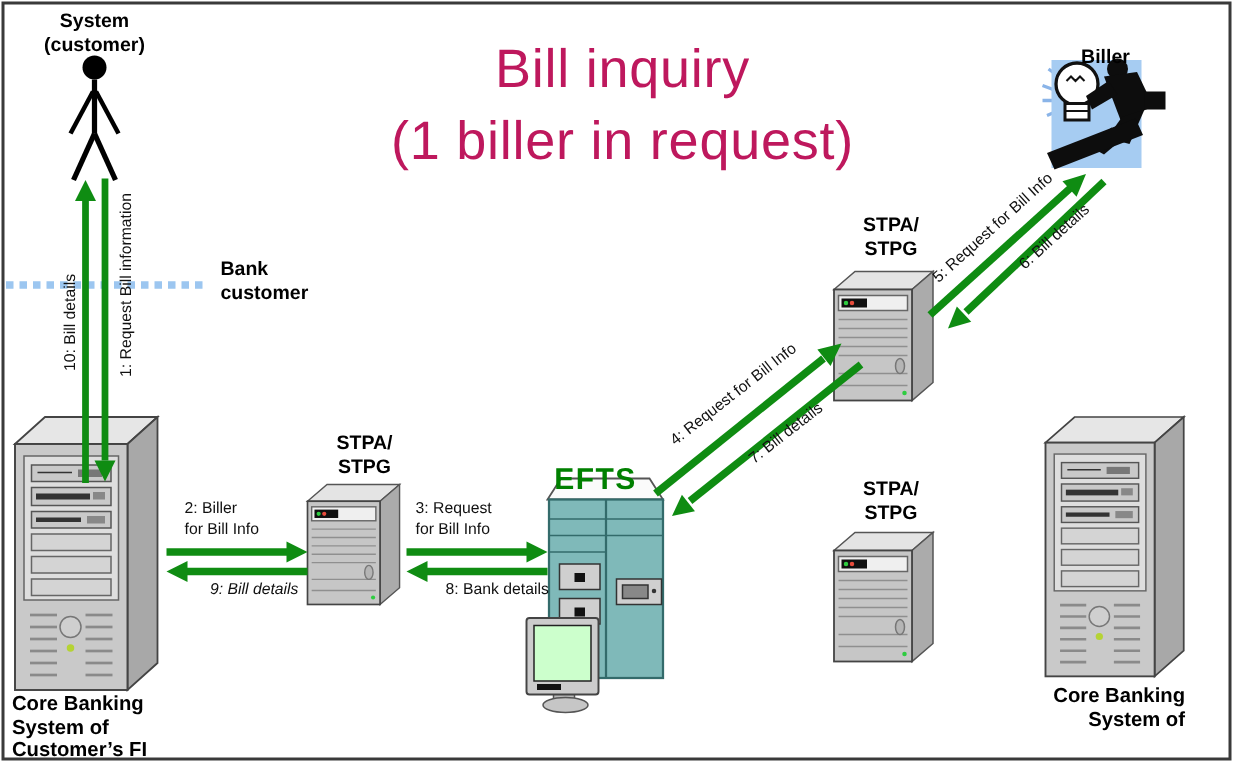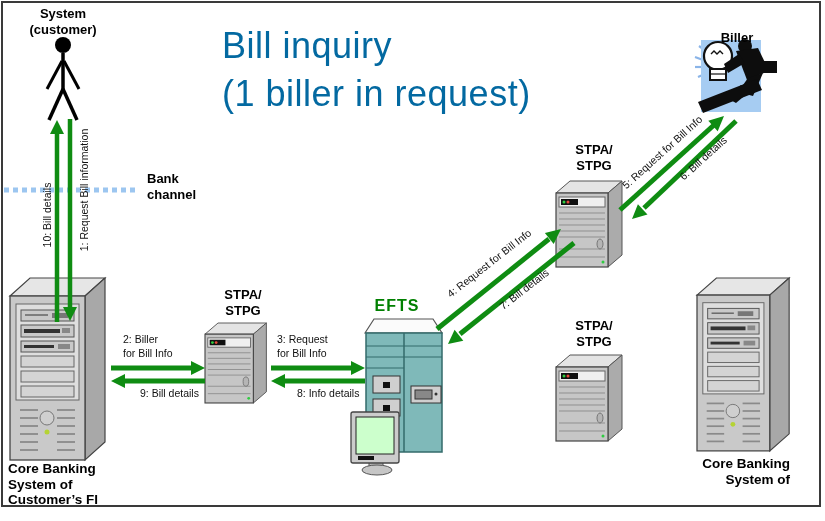--- a/index.html
+++ b/index.html
@@ -3,24 +3,24 @@
 <meta charset="utf-8">
 <style>
   html,body{margin:0;padding:0;background:#fff;}
   #canvas{position:relative;width:825px;height:521px;background:#ffffff;overflow:hidden;
           font-family:"Liberation Sans","DejaVu Sans",sans-serif;color:#111;}
   .frame{position:absolute;left:1px;top:1px;width:820px;height:506px;border:2px solid #3a3a3a;box-sizing:border-box;pointer-events:none;}
   svg{position:absolute;left:0;top:0;}
   .lbl{position:absolute;font-size:10.5px;line-height:14px;color:#111;}
   .lbl-b{position:absolute;font-weight:bold;font-size:13px;line-height:16px;color:#000;}
   .rot{white-space:nowrap;}
-  .title{position:absolute;left:222px;top:22px;width:386px;text-align:left;
-         font-size:36px;line-height:48px;color:#0369a1;letter-spacing:0.5px;}
-  .efts-label{position:absolute;left:366px;top:297px;width:62px;text-align:center;
-              font-weight:bold;font-size:16px;color:var(--efts_label);letter-spacing:1px;}
+  .title{position:absolute;left:222px;top:22px;width:386px;text-align:center;
+         font-size:36px;line-height:48px;color:#be185d;letter-spacing:0.5px;}
+  .efts-label{position:absolute;left:366px;top:309px;width:62px;text-align:center;
+              font-weight:bold;font-size:20px;color:var(--efts_label);letter-spacing:1px;}
   .arrow-line{stroke:var(--arrow);}
   .arrow-head{fill:var(--arrow);}
   .bank-line{stroke:var(--bank_line);}
   .efts-body{fill:var(--efts_body);}
   .screen{fill:var(--screen);}
   .biller-bg{fill:var(--biller_bg);}
   .ctr{text-align:center;}
   .rt{text-align:right;}
 </style>
 </head>
@@ -209,21 +209,21 @@
 
   <div class="lbl-b ctr" style="left:12px;top:6px;width:102px;">
     <div>System</div>
     <div>(customer)</div>
   </div>
 
   <div class="lbl-b ctr" style="left:697px;top:6px;width:80px;margin-top:24px;">Biller</div>
 
   <div class="lbl-b" style="left:147px;top:171px;">
     <div>Bank</div>
-    <div>channel</div>
+    <div>customer</div>
   </div>
 
   <div class="efts-label">EFTS</div>
 
   <div class="lbl-b ctr" style="left:213px;top:287px;width:60px;">
     <div>STPA/</div>
     <div>STPG</div>
   </div>
 
   <div class="lbl-b ctr" style="left:564px;top:142px;width:60px;">
@@ -247,27 +247,27 @@
     <div>System of</div>
   </div>
 
   <div class="lbl rot" style="left:47px;top:215px;transform:translate(-50%,-50%) rotate(-90deg);">10: Bill details</div>
   <div class="lbl rot" style="left:84px;top:190px;transform:translate(-50%,-50%) rotate(-90deg);">1: Request Bill information</div>
 
   <div class="lbl" style="left:123px;top:332px;">
     <div>2: Biller</div>
     <div>for Bill Info</div>
   </div>
-  <div class="lbl" style="left:140px;top:386px;">9: Bill details</div>
+  <div class="lbl" style="left:140px;top:386px;font-style:italic;">9: Bill details</div>
 
   <div class="lbl" style="left:277px;top:332px;">
     <div>3: Request</div>
     <div>for Bill Info</div>
   </div>
-  <div class="lbl" style="left:297px;top:386px;">8: Info details</div>
+  <div class="lbl" style="left:297px;top:386px;">8: Bank details</div>
 
   <div class="lbl rot" style="left:489px;top:263px;transform:translate(-50%,-50%) rotate(-38deg);">4: Request for Bill Info</div>
   <div class="lbl rot" style="left:524px;top:289px;transform:translate(-50%,-50%) rotate(-38deg);">7: Bill details</div>
 
   <div class="lbl rot" style="left:662px;top:152px;transform:translate(-50%,-50%) rotate(-42deg);">5: Request for Bill Info</div>
   <div class="lbl rot" style="left:703px;top:158px;transform:translate(-50%,-50%) rotate(-42deg);">6: Bill details</div>
 
   <div class="frame"></div>
 </div>
 

